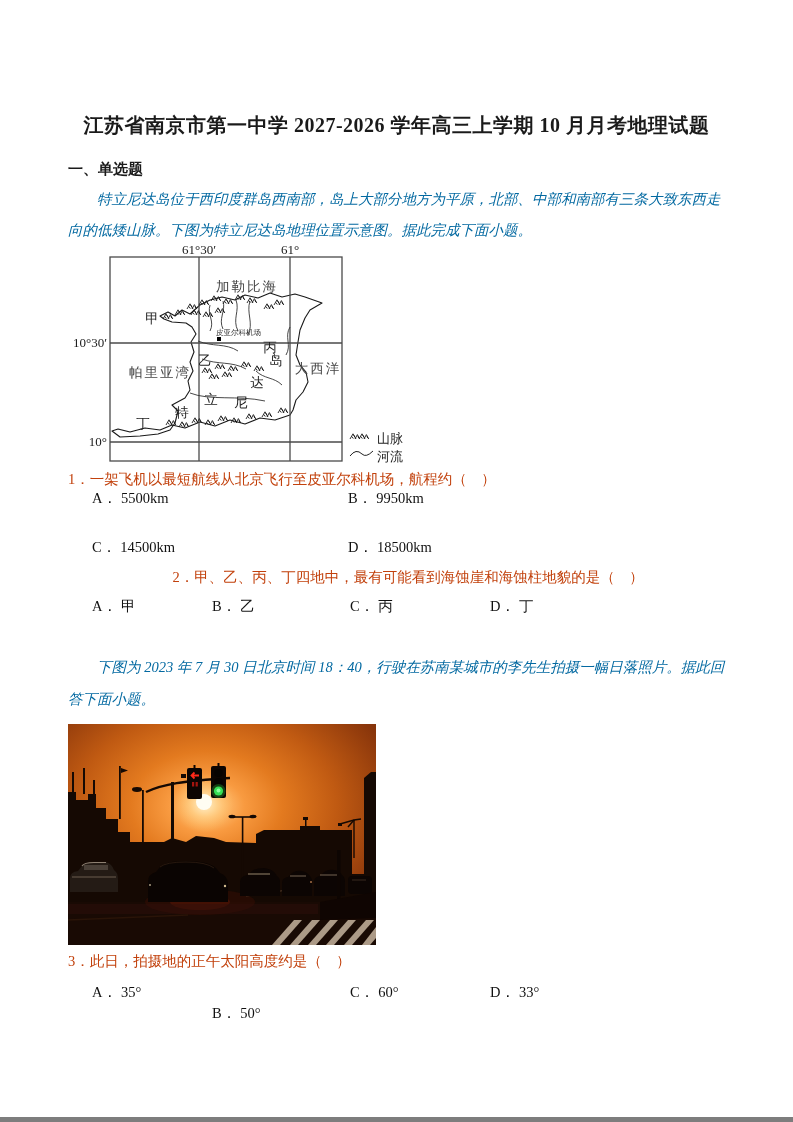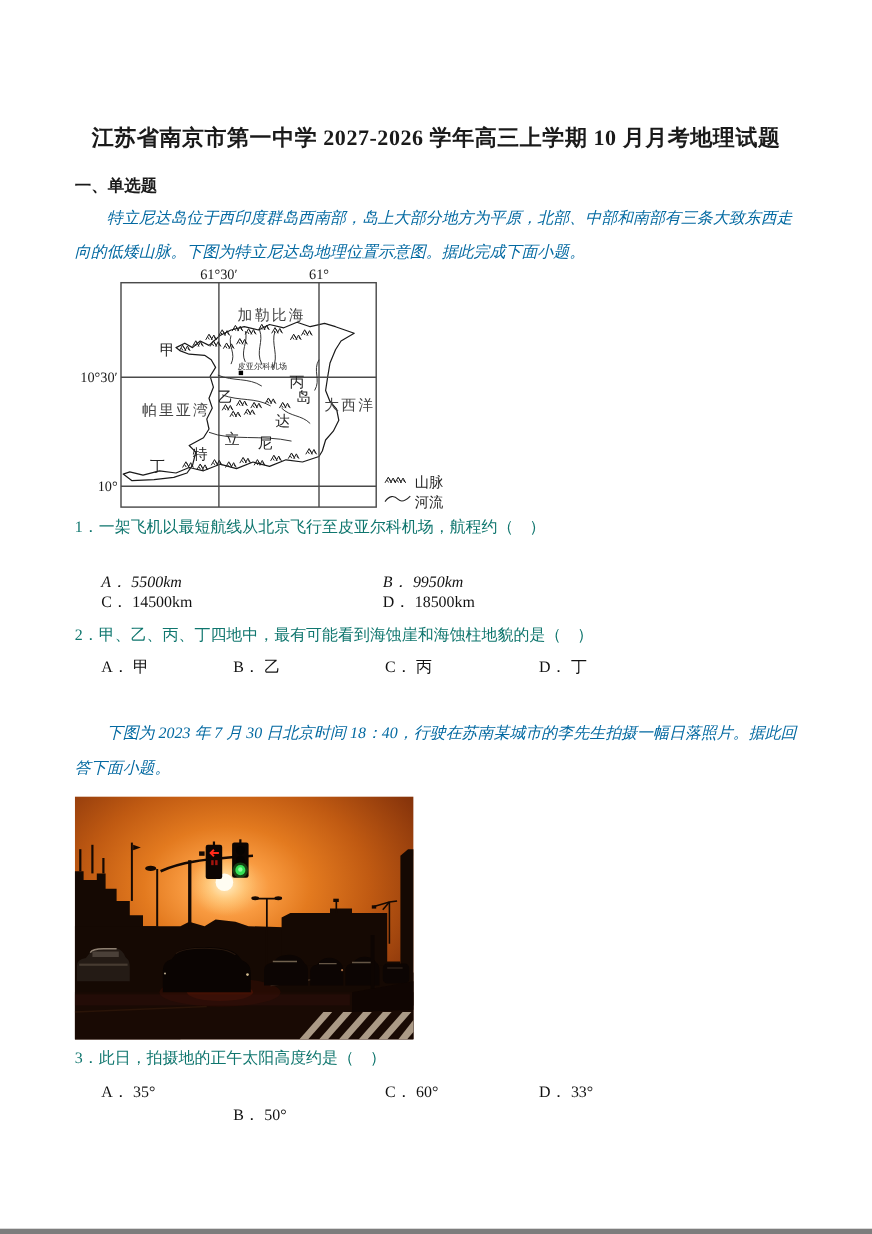--- a/index.html
+++ b/index.html
@@ -16,21 +16,21 @@
   .section-heading{
     left:68px;top:160px;font-size:15px;font-weight:bold;
   }
   .passage{
     left:68px;width:660px;font-size:14.5px;line-height:31px;
     text-indent:29px;font-style:italic;color:#0369a1;
   }
   .passage1{top:184px;}
   .passage2{top:651px;line-height:32px;}
   .qstem{
-    left:68px;width:680px;font-size:14.5px;color:#0f766e;
+    left:68px;width:680px;font-size:14.5px;color:#c2410c;
   }
   .opt{position:absolute;font-size:14.5px;color:#111;white-space:nowrap;}
   .opt .lbl{margin-right:4px;}
   .optrow{position:absolute;left:68px;width:680px;height:20px;}
   .bottom-bar{left:0;top:1117px;width:793px;height:5px;background:#7d7d7d;}
   svg text{font-family:"Liberation Serif","DejaVu Serif",serif;}
 </style>
 </head>
 <body>
 
@@ -137,30 +137,30 @@
       <use href="#mtn" x="299" y="190"></use>
     <text x="317" y="200" font-size="13" fill="#222">山脉</text>
     <path d="M290,213 Q296,205 302,211 Q306,215 313,208" stroke="#222" stroke-width="1" fill="none"></path>
     <text x="317" y="218" font-size="13" fill="#222">河流</text>
   </g>
 </svg>
 
 <div class="abs qstem" style="top:470px;">
   <span>1．</span><span>一架飞机以最短航线从北京飞行至皮亚尔科机场，航程约（　）</span>
 </div>
-<div class="optrow" style="top:520px;font-style:italic;">
+<div class="optrow" style="top:489px;">
   <span class="opt" style="left:24px;"><span class="lbl">A．</span><span>5500km</span></span>
   <span class="opt" style="left:280px;"><span class="lbl">B．</span><span>9950km</span></span>
 </div>
 <div class="optrow" style="top:538px;">
   <span class="opt" style="left:24px;"><span class="lbl">C．</span><span>14500km</span></span>
   <span class="opt" style="left:280px;"><span class="lbl">D．</span><span>18500km</span></span>
 </div>
 
-<div class="abs qstem" style="top:568px;">
+<div class="abs qstem" style="top:568px;text-align:center;">
   <span>2．</span><span>甲、乙、丙、丁四地中，最有可能看到海蚀崖和海蚀柱地貌的是（　）</span>
 </div>
 <div class="optrow" style="top:597px;">
   <span class="opt" style="left:24px;"><span class="lbl">A．</span><span>甲</span></span>
   <span class="opt" style="left:144px;"><span class="lbl">B．</span><span>乙</span></span>
   <span class="opt" style="left:282px;"><span class="lbl">C．</span><span>丙</span></span>
   <span class="opt" style="left:422px;"><span class="lbl">D．</span><span>丁</span></span>
 </div>
 
 <div class="abs passage passage2">下图为 2023 年 7 月 30 日北京时间 18：40，行驶在苏南某城市的李先生拍摄一幅日落照片。据此回答下面小题。</div>

